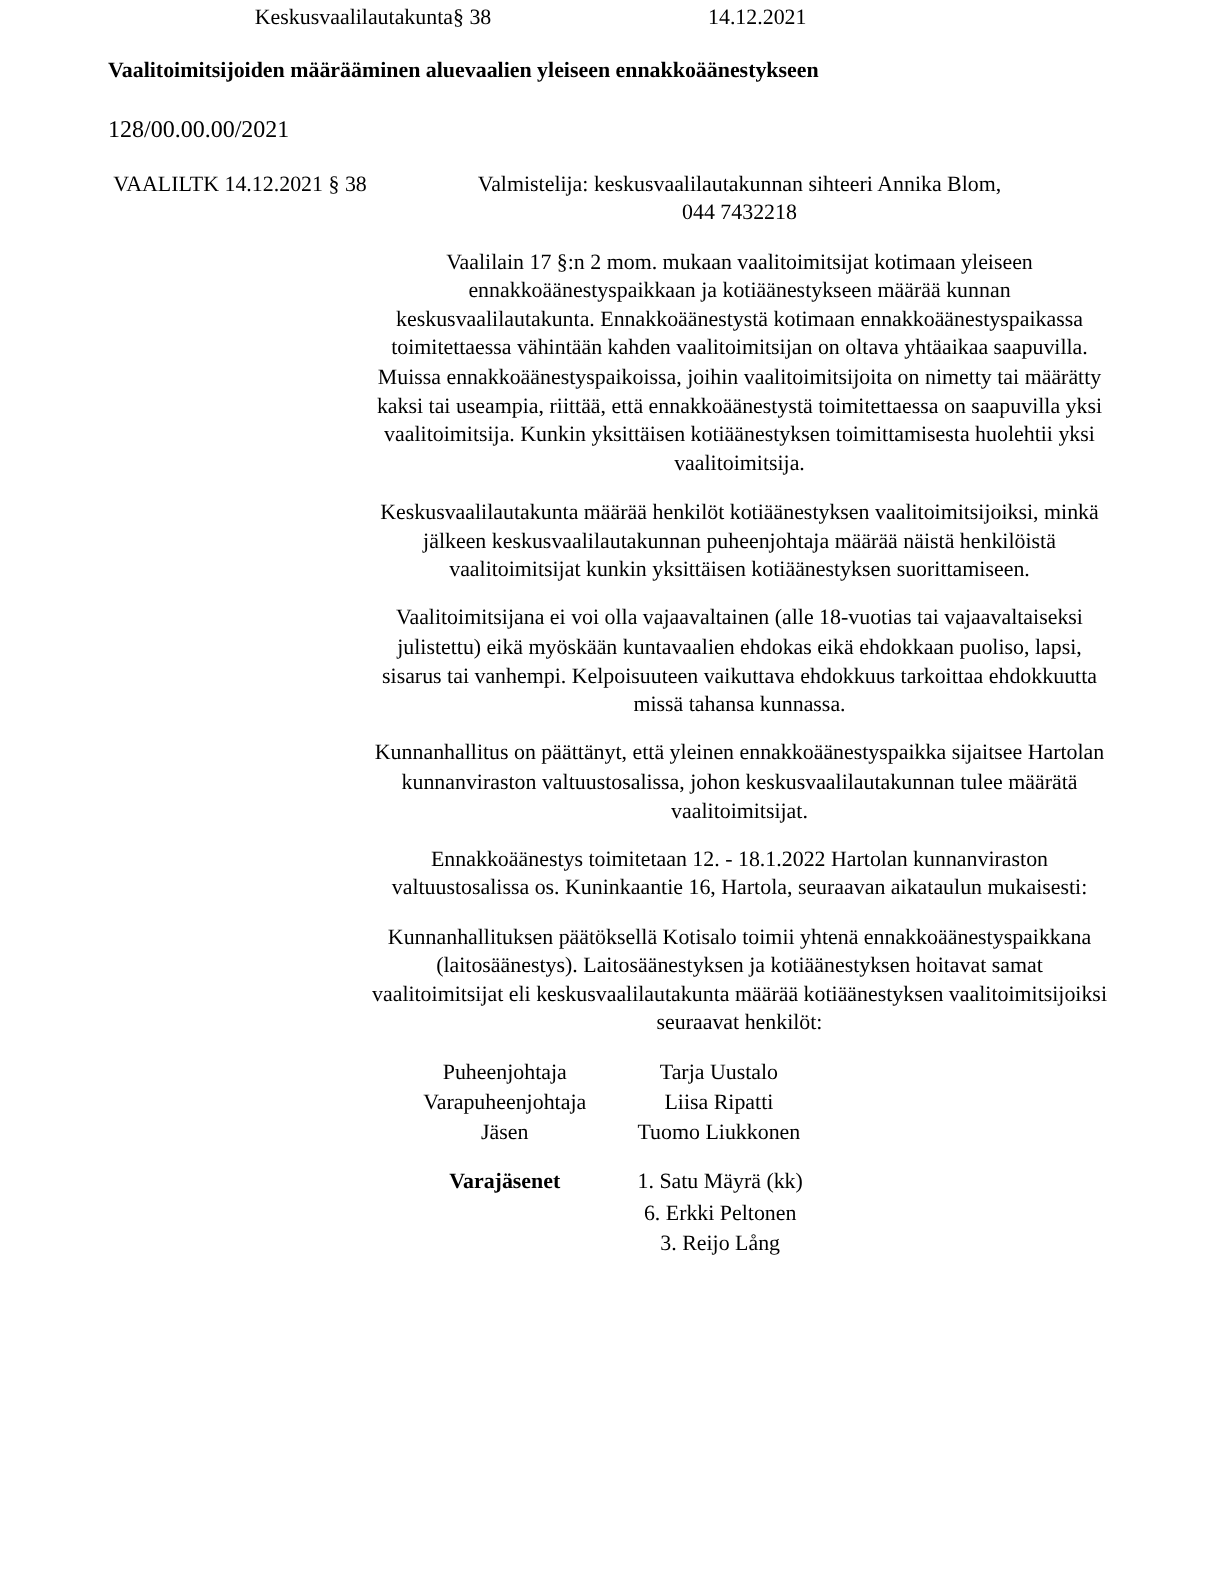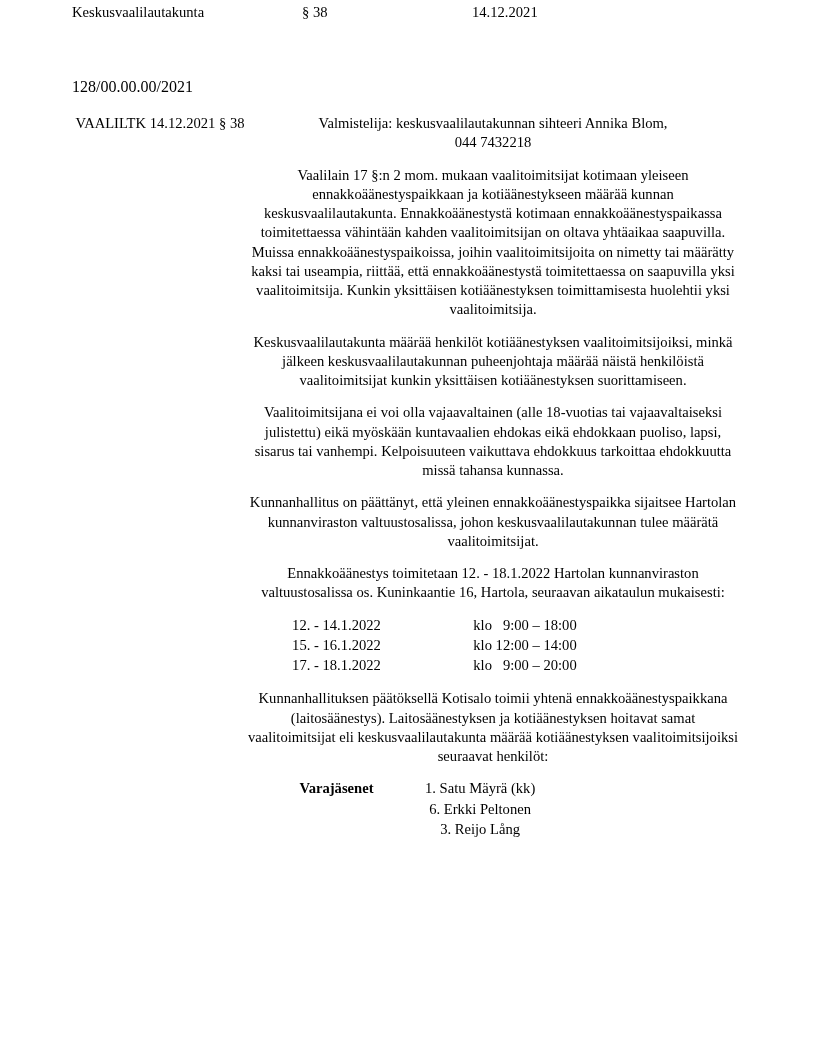--- a/index.html
+++ b/index.html
@@ -29,20 +29,21 @@
     left: 72px;
     right: 60px;
     display: flex;
     align-items: baseline;
     font-size: 14.6px;
     line-height: 1.2;
   }
   .doc-header .organ {
     width: 230px;
     flex: 0 0 auto;
+    text-align: right;
   }
   .doc-header .section {
     width: 170px;
     flex: 0 0 auto;
     text-align: left;
   }
   .doc-header .date {
     flex: 0 0 auto;
     text-align: right;
   }
@@ -144,58 +145,59 @@
 <body>
 
 <div class="page">
 
   <div class="doc-header">
     <div class="organ">Keskusvaalilautakunta</div>
     <div class="section">§ 38</div>
     <div class="date">14.12.2021</div>
   </div>
 
+  <div class="doc-title">Vaalitoimitsijoiden määrääminen aluevaalien yleiseen ennakkoäänestykseen</div>
 
   <div class="diary">128/00.00.00/2021</div>
 
   <div class="body-block">
     <div class="row">
 
       <div class="label-col">VAALILTK 14.12.2021 § 38</div>
 
       <div class="text-col">
 
         <p class="tight">Valmistelija: keskusvaalilautakunnan sihteeri Annika Blom,</p>
         <p>044 7432218</p>
 
         <p>Vaalilain 17 §:n 2 mom. mukaan vaalitoimitsijat kotimaan yleiseen ennakkoäänestyspaikkaan ja kotiäänestykseen määrää kunnan keskusvaalilautakunta. Ennakkoäänestystä kotimaan ennakkoäänestyspaikassa toimitettaessa vähintään kahden vaalitoimitsijan on oltava yhtäaikaa saapuvilla. Muissa ennakkoäänestyspaikoissa, joihin vaalitoimitsijoita on nimetty tai määrätty kaksi tai useampia, riittää, että ennakkoäänestystä toimitettaessa on saapuvilla yksi vaalitoimitsija. Kunkin yksittäisen kotiäänestyksen toimittamisesta huolehtii yksi vaalitoimitsija.</p>
         <p>Keskusvaalilautakunta määrää henkilöt kotiäänestyksen vaalitoimitsijoiksi, minkä jälkeen keskusvaalilautakunnan puheenjohtaja määrää näistä henkilöistä vaalitoimitsijat kunkin yksittäisen kotiäänestyksen suorittamiseen.</p>
         <p>Vaalitoimitsijana ei voi olla vajaavaltainen (alle 18-vuotias tai vajaavaltaiseksi julistettu) eikä myöskään kuntavaalien ehdokas eikä ehdokkaan puoliso, lapsi, sisarus tai vanhempi. Kelpoisuuteen vaikuttava ehdokkuus tarkoittaa ehdokkuutta missä tahansa kunnassa.</p>
         <p>Kunnanhallitus on päättänyt, että yleinen ennakkoäänestyspaikka sijaitsee Hartolan kunnanviraston valtuustosalissa, johon keskusvaalilautakunnan tulee määrätä vaalitoimitsijat.</p>
         <p>Ennakkoäänestys toimitetaan 12. - 18.1.2022  Hartolan kunnanviraston valtuustosalissa os. Kuninkaantie 16, Hartola, seuraavan aikataulun mukaisesti:</p>
 
-        <table class="schedule">
+
+        <p>Kunnanhallituksen päätöksellä Kotisalo toimii yhtenä ennakkoäänestyspaikkana (laitosäänestys). Laitosäänestyksen ja kotiäänestyksen hoitavat samat vaalitoimitsijat eli keskusvaalilautakunta määrää kotiäänestyksen vaalitoimitsijoiksi seuraavat henkilöt:</p>
+
+        <table class="persons">
           <tbody>
             <tr>
-              <td class="col-date">12. - 14.1.2022</td>
-              <td class="col-time">klo   9:00 – 18:00</td>
-            </tr>
-            <tr>
-              <td class="col-date">15. - 16.1.2022</td>
-              <td class="col-time">klo 12:00 – 14:00</td>
-            </tr>
-            <tr>
-              <td class="col-date">17. - 18.1.2022</td>
-              <td class="col-time">klo   9:00 – 20:00</td>
+              <td class="col-role">Puheenjohtaja</td>
+              <td>Tarja Uustalo</td>
+            </tr>
+            <tr>
+              <td class="col-role">Varapuheenjohtaja</td>
+              <td>Liisa Ripatti</td>
+            </tr>
+            <tr>
+              <td class="col-role">Jäsen</td>
+              <td>Tuomo Liukkonen</td>
             </tr>
           </tbody>
         </table>
-
-        <p>Kunnanhallituksen päätöksellä Kotisalo toimii yhtenä ennakkoäänestyspaikkana (laitosäänestys). Laitosäänestyksen ja kotiäänestyksen hoitavat samat vaalitoimitsijat eli keskusvaalilautakunta määrää kotiäänestyksen vaalitoimitsijoiksi seuraavat henkilöt:</p>
-
 
         <table class="deputies">
           <tbody>
             <tr>
               <td class="col-role">Varajäsenet</td>
               <td>1. Satu Mäyrä (kk)</td>
             </tr>
             <tr>
               <td class="col-role"></td>
               <td>6. Erkki Peltonen</td>

